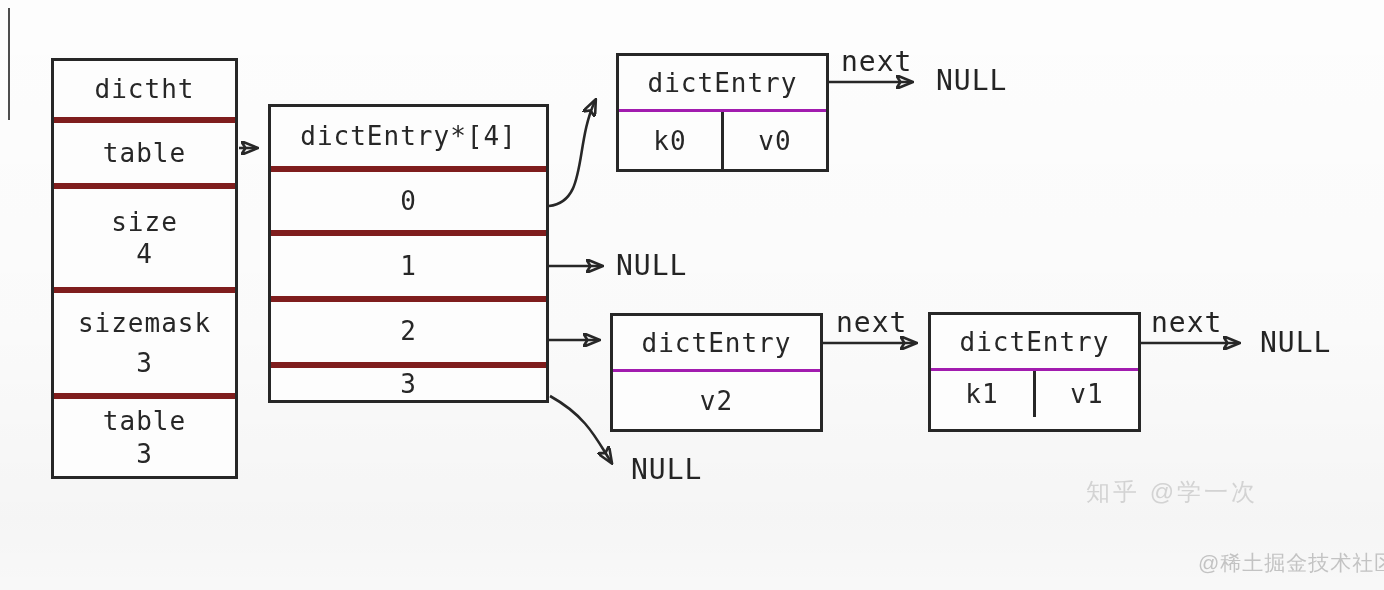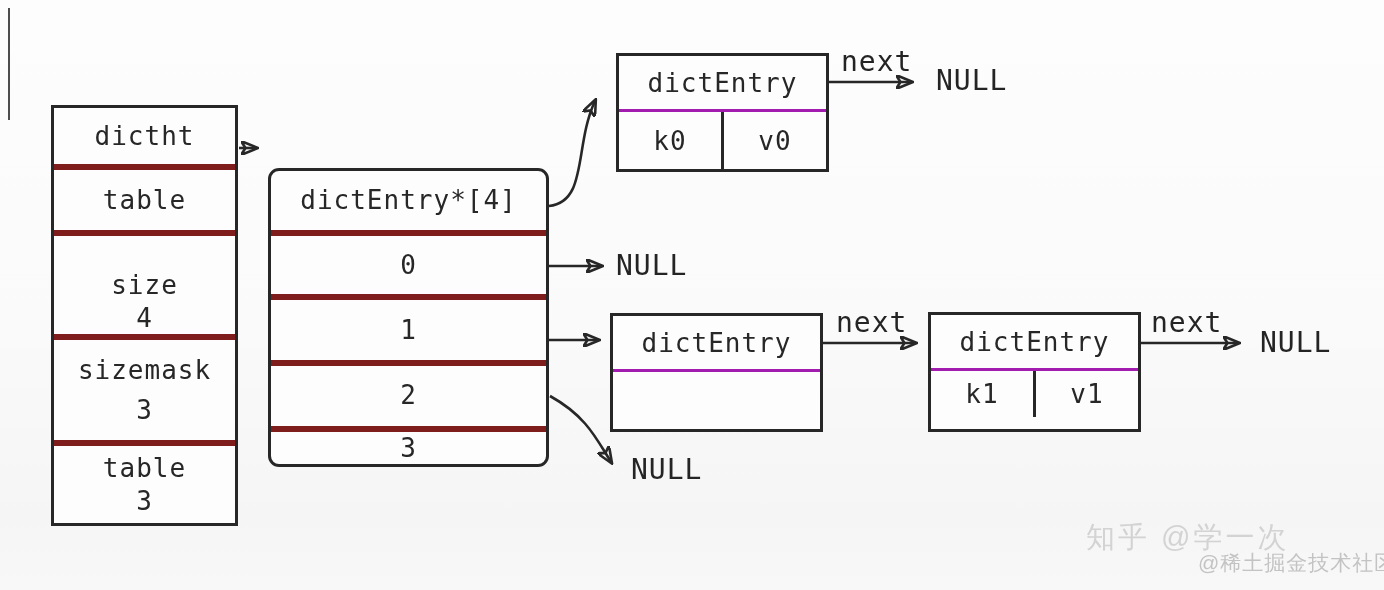--- a/index.html
+++ b/index.html
@@ -17,21 +17,21 @@
       #fdfdfd;
     overflow: hidden;
     color: #272727;
   }
   .box {
     position: absolute;
     border: 3px solid #272727;
     box-sizing: border-box;
     background: #fdfdfd;
   }
-  .col { display: flex; flex-direction: column; margin-top: 47px; }
+  .col { display: flex; flex-direction: column; }
   .row-cell {
     display: flex; flex-direction: column;
     align-items: center; justify-content: center;
     border-top: 6px solid #7f1d1d;
     font-size: 26px; letter-spacing: 1px;
     line-height: 1.25;
   }
   .row-cell.first { border-top: none; }
   .entry { position: absolute; border: 3px solid #272727; box-sizing: border-box; background: #fdfdfd; }
   .entry-header {
@@ -45,23 +45,23 @@
     flex: 1; display: flex; align-items: center; justify-content: center;
     font-size: 26px; letter-spacing: 1px;
   }
   .entry-cell.key { border-right: 3px solid #272727; }
   .lbl {
     position: absolute;
     font-size: 28px; letter-spacing: 1px;
     color: #242424; white-space: nowrap;
   }
   .wm1 {
-    position: absolute; left: 1086px; top: 518px;
+    position: absolute; left: 1086px; top: 476px;
     font-family: "Liberation Sans", sans-serif;
-    font-size: 29px; letter-spacing: 3px;
+    font-size: 24px; letter-spacing: 3px;
     color: #d3d3d3; white-space: nowrap;
   }
   .wm2 {
     position: absolute; left: 1198px; top: 549px;
     font-family: "Liberation Sans", sans-serif;
     font-size: 21px; letter-spacing: 1px;
     color: #c3c3c3; white-space: nowrap;
   }
   #arrow-layer { position: absolute; left: 0; top: 0; pointer-events: none; }
   #arrow-layer path { stroke: #272727; stroke-width: 2.6; fill: none; }
@@ -93,35 +93,35 @@
 
   <div class="scan-line"></div>
 
   <div class="box col" style="left:51px; top:58px; width:187px; height:421px;">
     <div class="row-cell first" style="height:56px;">
       <span>dictht</span>
     </div>
     <div class="row-cell" style="height:60px;">
       <span>table</span>
     </div>
-    <div class="row-cell" style="height:98px;justify-content:flex-end;">
+    <div class="row-cell" style="height:98px;">
       <span>size</span>
       <span>4</span>
     </div>
     <div class="row-cell" style="height:100px;gap:7px;">
       <span>sizemask</span>
       <span>3</span>
     </div>
     <div class="row-cell" style="flex:1;">
       <span>table</span>
       <span>3</span>
     </div>
   </div>
 
-  <div class="box col" style="left:268px; top:121px; width:281px; height:299px;border-radius:11px;">
+  <div class="box col" style="left:268px; top:104px; width:281px; height:299px;">
     <div class="row-cell first" style="height:59px;">
       <span>dictEntry*[4]</span>
     </div>
     <div class="row-cell" style="height:59px;">
       <span>0</span>
     </div>
     <div class="row-cell" style="height:60px;">
       <span>1</span>
     </div>
     <div class="row-cell" style="height:60px;">
@@ -144,20 +144,23 @@
         <span>v0</span>
       </div>
     </div>
   </div>
 
   <div class="entry" style="left:610px; top:313px; width:213px; height:119px;">
     <div class="entry-header" style="height:56px;">
       <span>dictEntry</span>
     </div>
     <div class="entry-body" style="height:57px;">
+      <div class="entry-cell">
+        <span>v2</span>
+      </div>
     </div>
   </div>
 
   <div class="entry" style="left:928px; top:312px; width:213px; height:120px;">
     <div class="entry-header" style="height:56px;">
       <span>dictEntry</span>
     </div>
     <div class="entry-body" style="height:46px;">
       <div class="entry-cell key">
         <span>k1</span>

